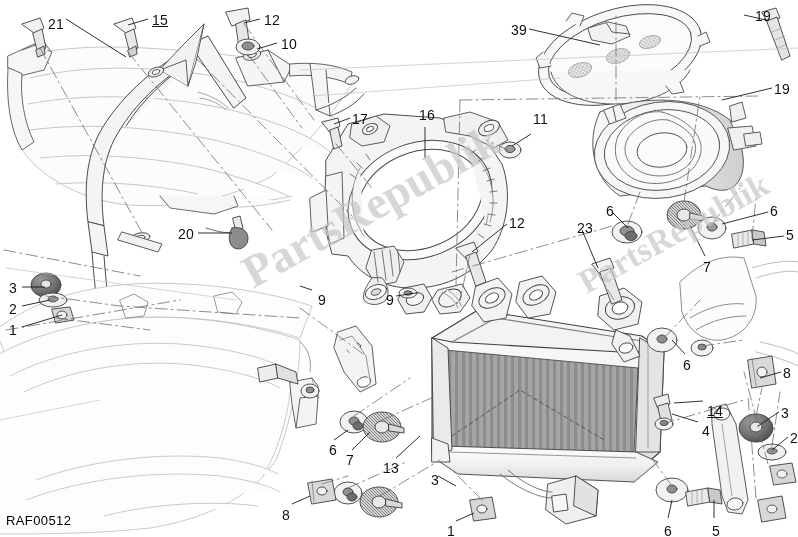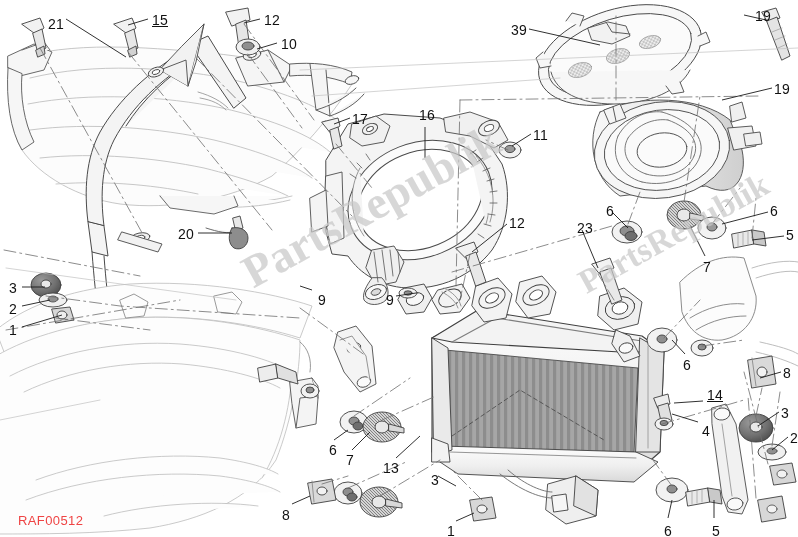--- a/index.html
+++ b/index.html
@@ -2,21 +2,21 @@
 <html><head>
 <meta charset="utf-8">
 <title>Parts Diagram</title>
 <style>
   html,body{margin:0;padding:0;background:#fff;}
   body{font-family:"Liberation Sans", sans-serif;}
   #stage{position:relative;width:798px;height:537px;background:#ffffff;overflow:hidden;}
   #artwork{position:absolute;left:0;top:0;width:798px;height:537px;}
   .callout{position:absolute;font-family:"Liberation Sans",sans-serif;font-size:14px;color:#111;
            line-height:1;white-space:nowrap;letter-spacing:0.2px;}
-  .refcode{position:absolute;left:18px;top:513px;font-size:13px;color:#ef4444;letter-spacing:0.4px;}
+  .refcode{position:absolute;left:6px;top:513px;font-size:13px;color:#000000;letter-spacing:0.4px;}
   .wm{position:absolute;font-family:"Liberation Serif",serif;font-weight:bold;color:#c9c9c9;
       opacity:.72;white-space:nowrap;pointer-events:none;user-select:none;}
   .wm1{left:233px;top:252px;font-size:46px;transform:rotate(-29deg);transform-origin:left top;}
   .wm2{left:572px;top:268px;font-size:34px;transform:rotate(-29deg);transform-origin:left top;}
 </style>
 </head>
 <body>
 
 <div id="stage">
 
@@ -624,36 +624,36 @@
   <div id="callout-layer">
       <div class="callout" style="left: 48px; top: 17px;">21</div>
       <div class="callout" style="left: 152px; top: 13px; text-decoration: underline;">15</div>
       <div class="callout" style="left: 264px; top: 13px;">12</div>
       <div class="callout" style="left: 281px; top: 37px; text-align: right;">10</div>
       <div class="callout" style="left: 511px; top: 23px;">39</div>
       <div class="callout" style="left: 731px; top: 9px; margin-left: 24px;">19</div>
       <div class="callout" style="left: 774px; top: 82px;">19</div>
       <div class="callout" style="left: 352px; top: 112px;">17</div>
       <div class="callout" style="left: 419px; top: 108px;">16</div>
-      <div class="callout" style="left: 533px; top: 128px;">11</div>
+      <div class="callout" style="left: 533px; top: 112px;">11</div>
       <div class="callout" style="left: 178px; top: 227px; text-align: center;">20</div>
       <div class="callout" style="left: 509px; top: 216px;">12</div>
       <div class="callout" style="left: 577px; top: 221px;">23</div>
       <div class="callout" style="left: 606px; top: 204px;">6</div>
       <div class="callout" style="left: 770px; top: 204px;">6</div>
       <div class="callout" style="left: 786px; top: 228px;">5</div>
       <div class="callout" style="left: 703px; top: 260px;">7</div>
       <div class="callout" style="left: 9px; top: 281px;">3</div>
       <div class="callout" style="left: 9px; top: 302px;">2</div>
       <div class="callout" style="left: 9px; top: 323px;">1</div>
       <div class="callout" style="left: 386px; top: 293px;">9</div>
       <div class="callout" style="left: 318px; top: 293px;">9</div>
       <div class="callout" style="left: 683px; top: 358px;">6</div>
       <div class="callout" style="left: 783px; top: 366px;">8</div>
-      <div class="callout" style="left: 707px; top: 388px; text-decoration: underline;">14</div>
+      <div class="callout" style="left: 707px; top: 404px; text-decoration: underline;">14</div>
       <div class="callout" style="left: 702px; top: 424px;">4</div>
       <div class="callout" style="left: 781px; top: 406px;">3</div>
       <div class="callout" style="left: 790px; top: 431px;">2</div>
       <div class="callout" style="left: 329px; top: 443px;">6</div>
       <div class="callout" style="left: 346px; top: 453px;">7</div>
       <div class="callout" style="left: 383px; top: 461px;">13</div>
       <div class="callout" style="left: 282px; top: 508px;">8</div>
       <div class="callout" style="left: 431px; top: 473px;">3</div>
       <div class="callout" style="left: 447px; top: 524px;">1</div>
       <div class="callout" style="left: 664px; top: 524px;">6</div>

